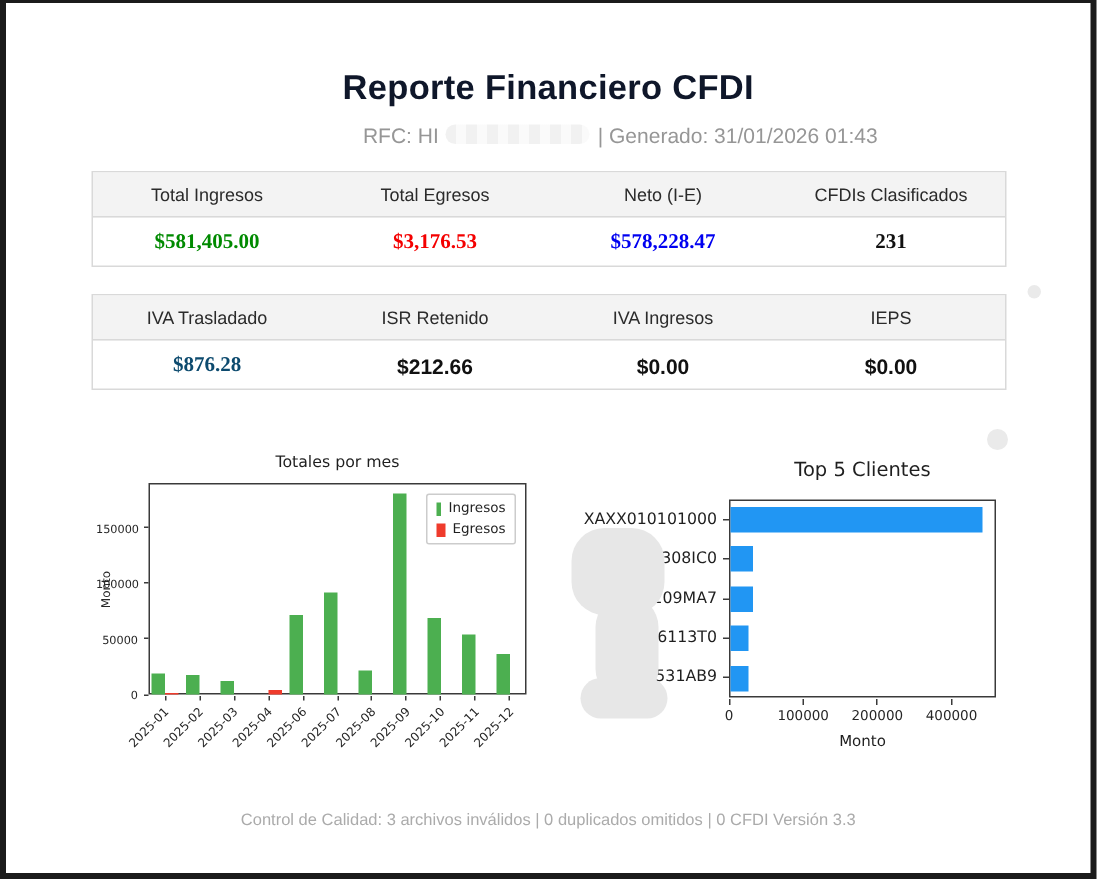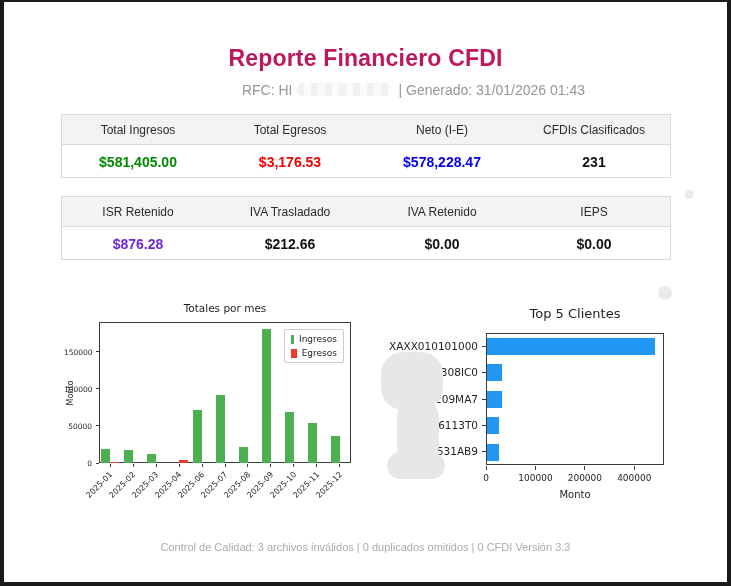--- a/index.html
+++ b/index.html
@@ -6,21 +6,21 @@
   body{
     width:731px;height:586px;position:relative;background:#1b1b1b;
     font-family:"Liberation Sans", sans-serif;overflow:hidden;
   }
   .page{
     position:absolute;left:4px;top:2px;width:723px;height:580px;
     background:#ffffff;overflow:hidden;
   }
   .report-title{
     position:absolute;top:43px;left:0;width:100%;text-align:center;
-    font-size:23px;font-weight:bold;color:#be185d;letter-spacing:.2px;
+    font-size:23px;font-weight:bold;color:#0f172a;letter-spacing:.2px;
   }
   .subtitle{
     position:absolute;top:79px;left:0;width:100%;height:17px;
     display:flex;justify-content:center;align-items:center;gap:5px;
     font-size:14px;color:#969696;margin-left:48px;
   }
   .redact-strip{
     display:inline-block;width:96px;height:13px;border-radius:7px;
     background:repeating-linear-gradient(90deg,#f1f1f1 0 7px,#fafafa 7px 14px);
   }
@@ -76,36 +76,36 @@
     <span>| Generado: 31/01/2026 01:43</span>
   </div>
 
   <div class="card" id="card1">
       <div class="hrow" style="position: relative;">
         <div class="cell hcell">Total Ingresos</div>
         <div class="cell hcell">Total Egresos</div>
         <div class="cell hcell">Neto (I-E)</div>
         <div class="cell hcell">CFDIs Clasificados</div>
       </div>
-      <div class="vrow" style="position: relative;">
+      <div class="vrow" style="position: relative; font-family: Liberation Serif, serif;">
         <div class="cell vcell" style="color: rgb(0, 138, 0);">$581,405.00</div>
         <div class="cell vcell" style="color: rgb(244, 0, 0);">$3,176.53</div>
         <div class="cell vcell" style="color: rgb(0, 0, 240);">$578,228.47</div>
         <div class="cell vcell" style="color: rgb(17, 17, 17);">231</div>
       </div>
     </div>
   <div class="card" id="card2">
       <div class="hrow" style="position: relative;">
+        <div class="cell hcell">IVA Trasladado</div>
         <div class="cell hcell">ISR Retenido</div>
-        <div class="cell hcell">IVA Trasladado</div>
-        <div class="cell hcell">IVA Retenido</div>
+        <div class="cell hcell">IVA Ingresos</div>
         <div class="cell hcell">IEPS</div>
       </div>
       <div class="vrow" style="position: relative;">
-        <div class="cell vcell" style="color: #6d28d9;">$876.28</div>
+        <div class="cell vcell" style="color: #0c4a6e; font-family: Liberation Serif, serif;">$876.28</div>
         <div class="cell vcell" style="color: rgb(17, 17, 17);">$212.66</div>
         <div class="cell vcell" style="color: rgb(17, 17, 17);">$0.00</div>
         <div class="cell vcell" style="color: rgb(17, 17, 17);">$0.00</div>
       </div>
     </div>
 
   <div class="chart" id="chart-left">
       <div class="ctitle" style="left: 35px; top: 2px; width: 252px; height: 14px;">Totales por mes</div>
       <div class="plot" style="left: 35px; top: 22px; width: 252px; height: 141px;"></div>
       <div class="ylab" style="left: -22px; top: 86.5px; width: 60px; height: 12px;">Monto</div>

